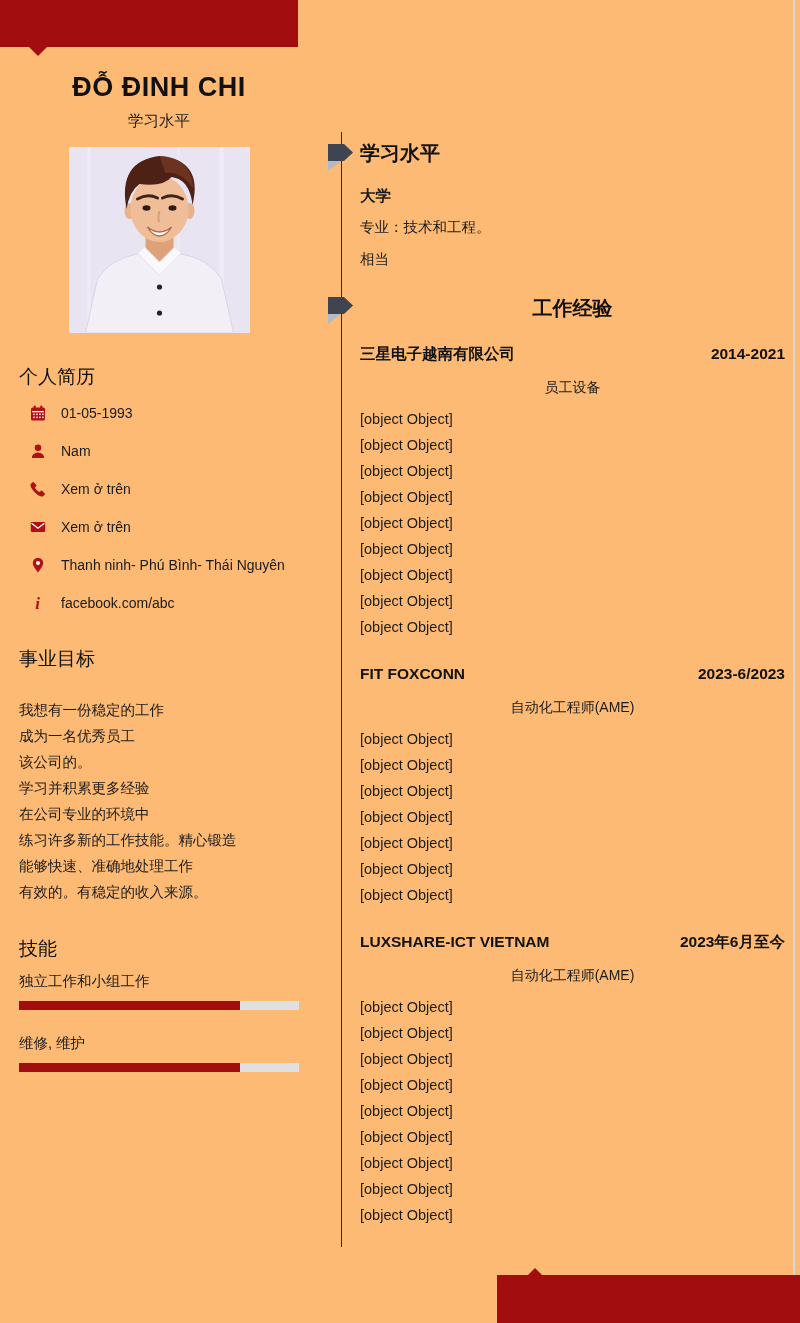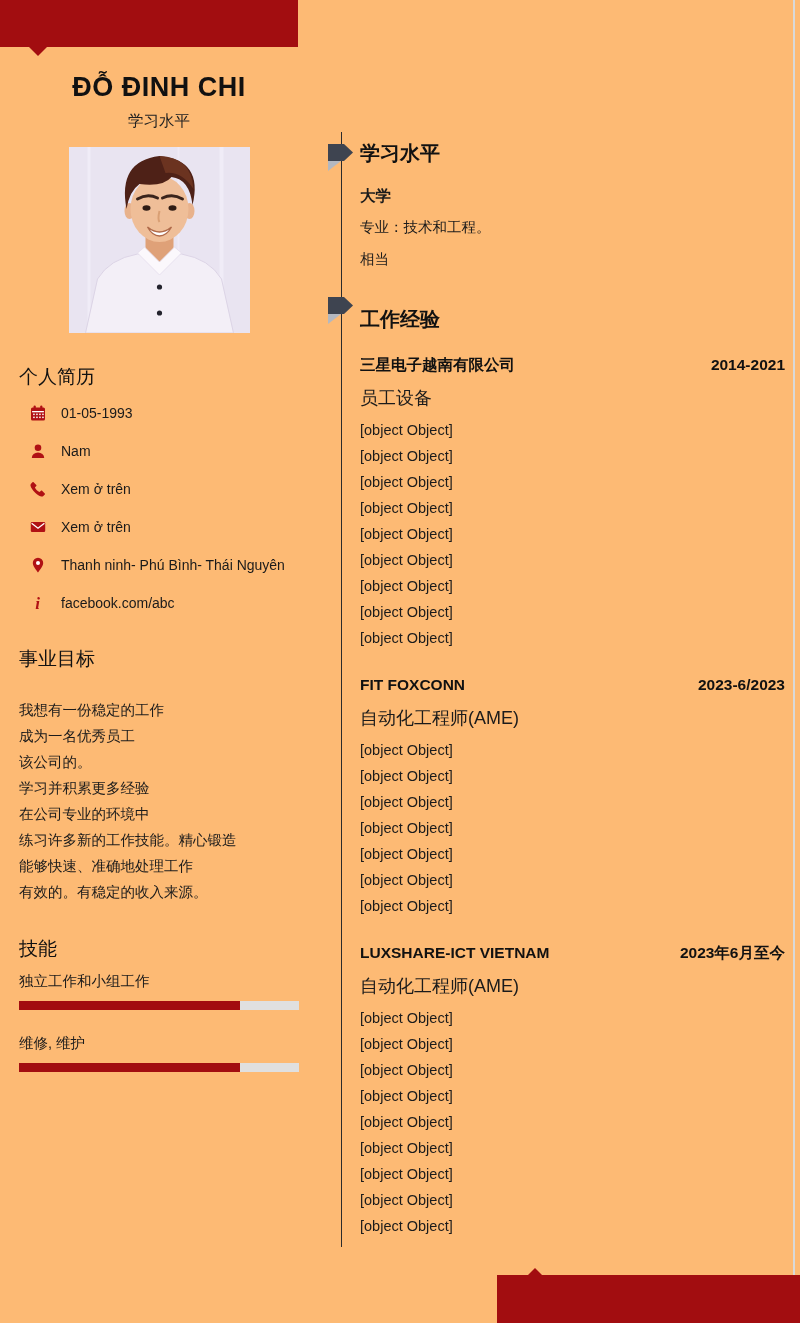--- a/index.html
+++ b/index.html
@@ -41,26 +41,26 @@
   
   .timeline{position:absolute;left:341px;top:132px;width:1px;height:1115px;background:var(--timeline-line,#2B2B2B);}
   .marker{position:absolute;left:328px;width:25px;height:17px;background:var(--marker-dark,#3E4450);
     clip-path:polygon(0 0,64% 0,100% 50%,64% 100%,0 100%);z-index:2;}
   .marker-shadow{position:absolute;left:328px;width:13px;height:10px;background:var(--marker-shadow,#B4B8C0);
     clip-path:polygon(0 0,100% 0,0 100%);z-index:1;}
   .m-edu{top:144px;} .m-edu-sh{top:161px;}
   .m-exp{top:297px;} .m-exp-sh{top:314px;}
   .right-col{position:absolute;left:360px;top:141px;width:425px;}
   .rc-heading{margin:0;font-size:20px;font-weight:bold;line-height:24px;color:#111;}
-  .rc-heading.exp{margin-top:38px;}
+  .rc-heading.exp{margin-top:27px;text-align:center;}
   .edu-degree{margin-top:21px;font-size:15.5px;font-weight:bold;line-height:19px;}
   .edu-line{margin-top:13px;font-size:14.5px;line-height:19px;}
   .job{margin-top:24px;}
   .job-header{display:flex;justify-content:space-between;align-items:baseline;font-size:15.5px;font-weight:bold;line-height:20px;color:#111;}
-  .job-role{margin-top:13px;font-size:18px;line-height:20px;}
+  .job-role{margin-top:13px;font-size:14px;line-height:20px;text-align:center;}
   .job-lines{margin-top:9px;}
   .job-line{font-size:14.5px;line-height:26px;}
 </style>
 </head>
 <body>
 
 <div class="page">
 
   <div class="top-banner"></div>
   <div class="right-edge"></div>

